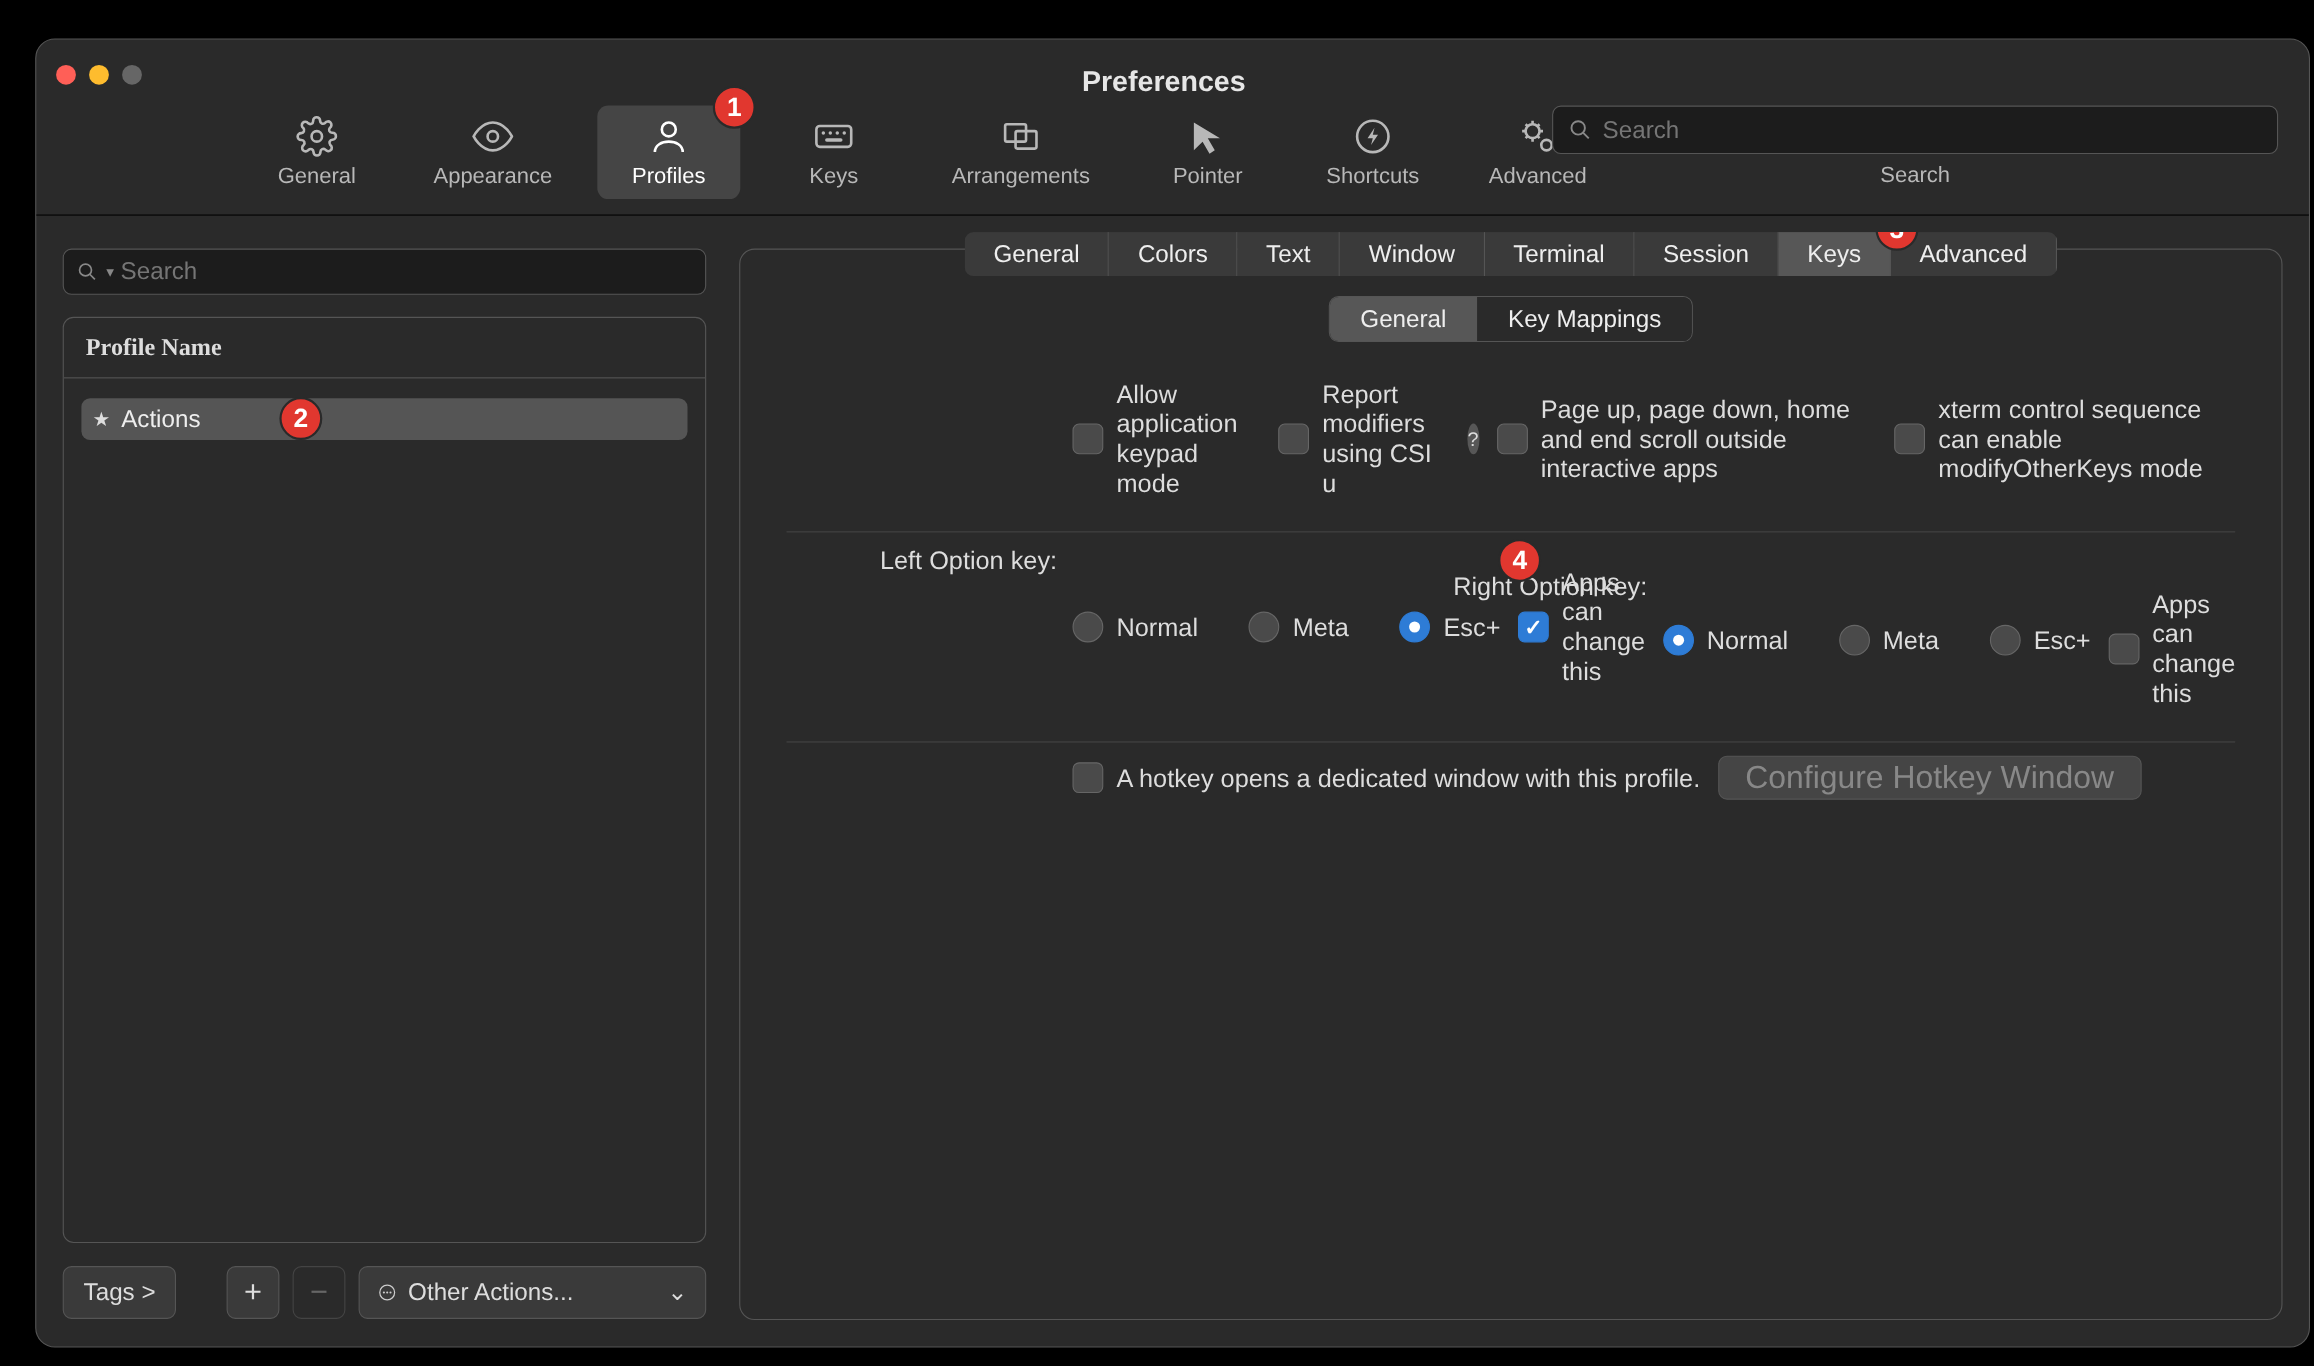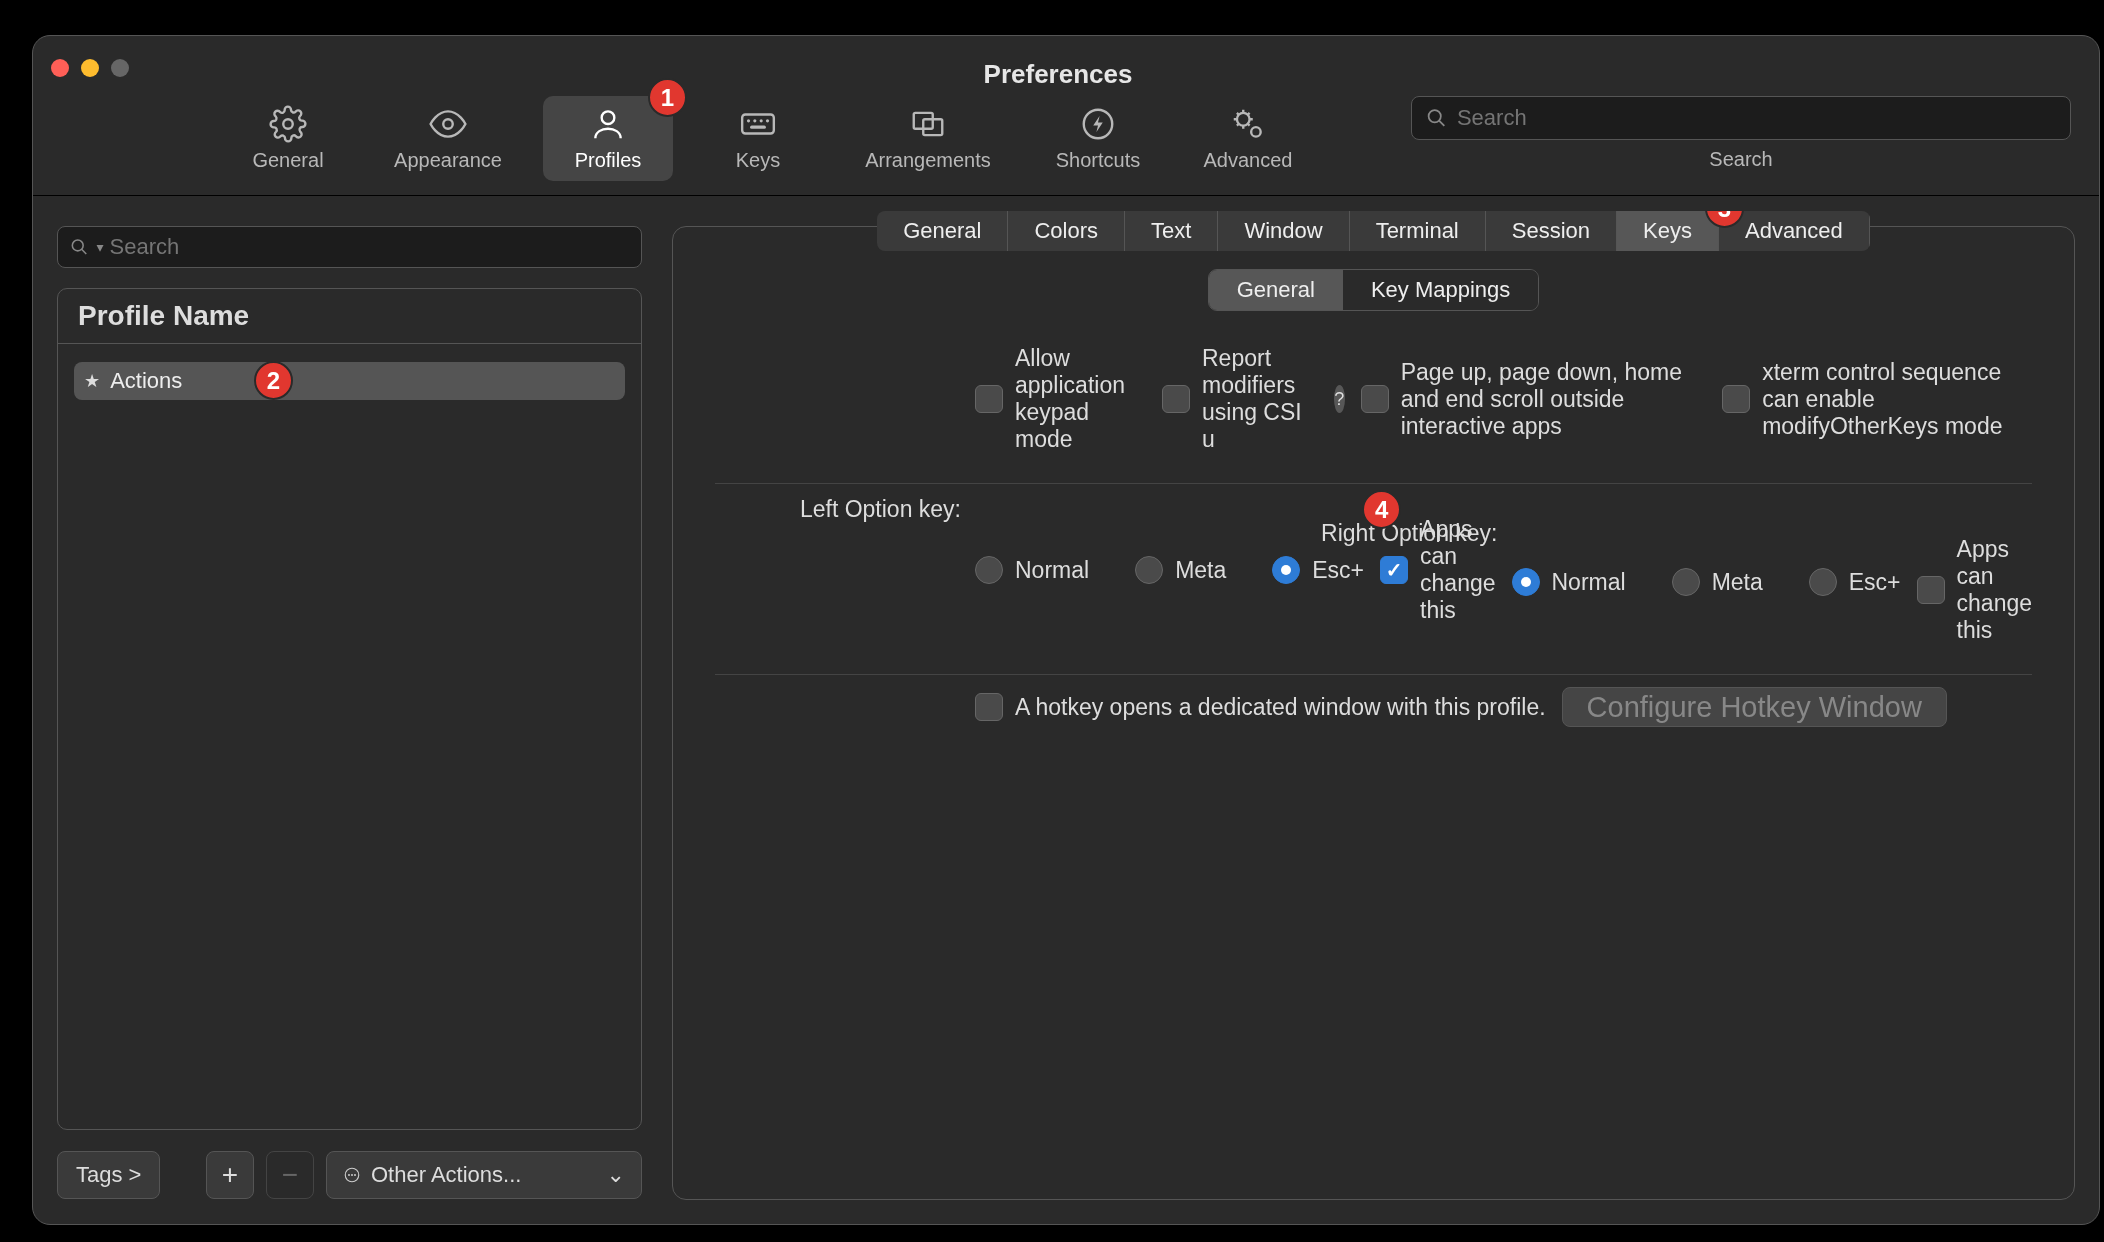--- a/index.html
+++ b/index.html
@@ -69,21 +69,21 @@
   height: 42px; background: #1c1c1c; border: 1px solid #555; border-radius: 8px;
   display: flex; align-items: center; padding: 0 12px; color: #888; margin-bottom: 20px;
 }
 .prof-search svg { width: 20px; height: 20px; margin-right: 8px; stroke: #888; fill: none; stroke-width: 2; }
 .prof-search input { background: transparent; border: none; color: #ddd; font-size: 22px; outline: none; width: 100%; }
 
 .list {
   flex: 1; border: 1px solid #555; border-radius: 10px; overflow: hidden;
   background: #2a2a2a;
 }
-.list-header { height: 55px; border-bottom: 1px solid #555; display: flex; align-items: center; padding: 0 20px; color: #ddd; font-size: 28px; font-weight: 600; }
+.list-header { height: 55px; border-bottom: 1px solid #555; display: flex; align-items: center; padding: 0 20px; color: #ddd; font-size: 22px; font-weight: 600; font-family: Liberation Serif, serif; }
 .list-body { padding: 18px 16px; }
 .list-row {
   height: 38px; border-radius: 8px; display: flex; align-items: center; padding: 0 10px;
   color: #eee; font-size: 22px; position: relative;
 }
 .list-row.selected { background: #555; }
 .list-row .star { margin-right: 10px; color: #ddd; font-size: 18px; }
 
 .bottom-bar { height: 50px; margin-top: 20px; display: flex; gap: 12px; align-items: center; }
 .tag-btn {
@@ -211,20 +211,28 @@
         <span class="tool-label">Keys</span>
       </div>
       <div class="tool-item tool-arrangements">
         <span class="tool-icon">
             <svg viewBox="0 0 24 24">
               <rect x="3" y="5" width="12" height="10" rx="1"></rect>
               <rect x="9" y="9" width="12" height="10" rx="1"></rect>
             </svg>
           </span>
         <span class="tool-label">Arrangements</span>
+      </div>
+      <div class="tool-item">
+        <span class="tool-icon">
+            <svg viewBox="0 0 24 24">
+              <path d="M4 4 L4 20 L9 15 L13 22 L16 20 L12 13 L19 13 Z" fill="currentColor" stroke="none"></path>
+            </svg>
+          </span>
+        <span class="tool-label">Pointer</span>
       </div>
       <div class="tool-item">
         <span class="tool-icon">
             <svg viewBox="0 0 24 24">
               <circle cx="12" cy="12" r="9"></circle>
               <path d="M13 7 L9 13 L12 13 L11 17 L15 11 L12 11 Z" fill="currentColor" stroke="none"></path>
             </svg>
           </span>
         <span class="tool-label">Shortcuts</span>
       </div>

